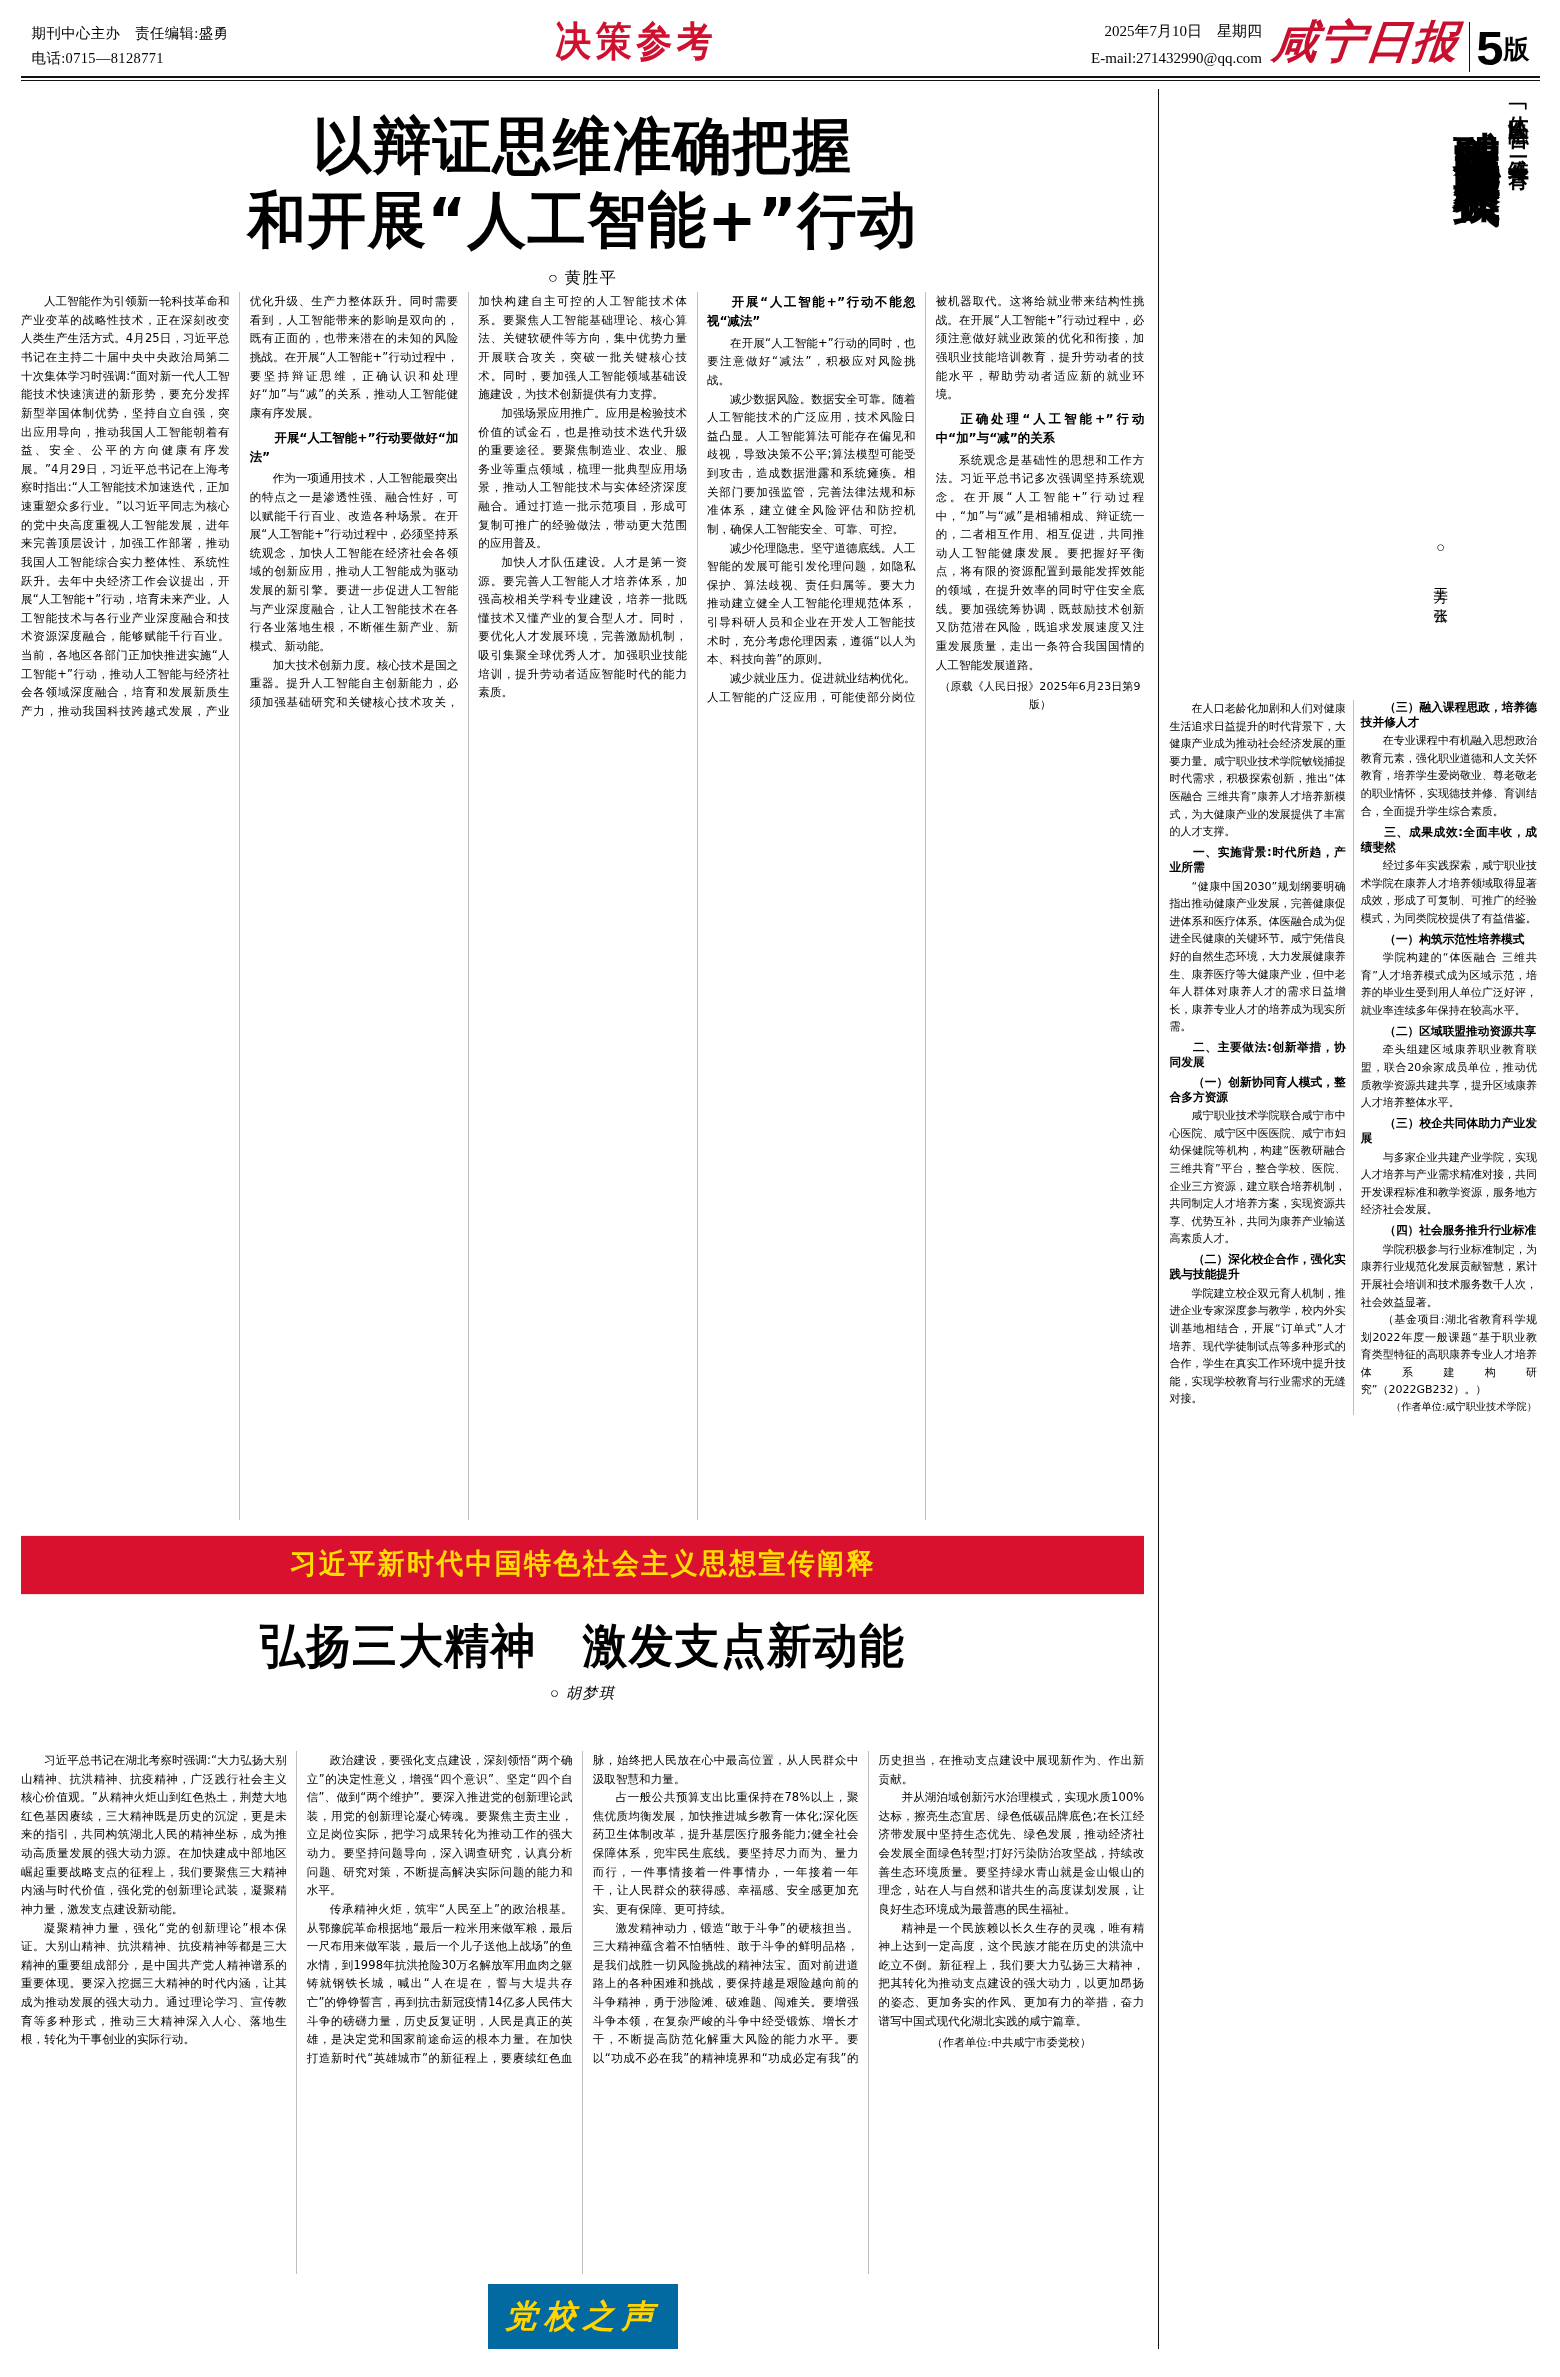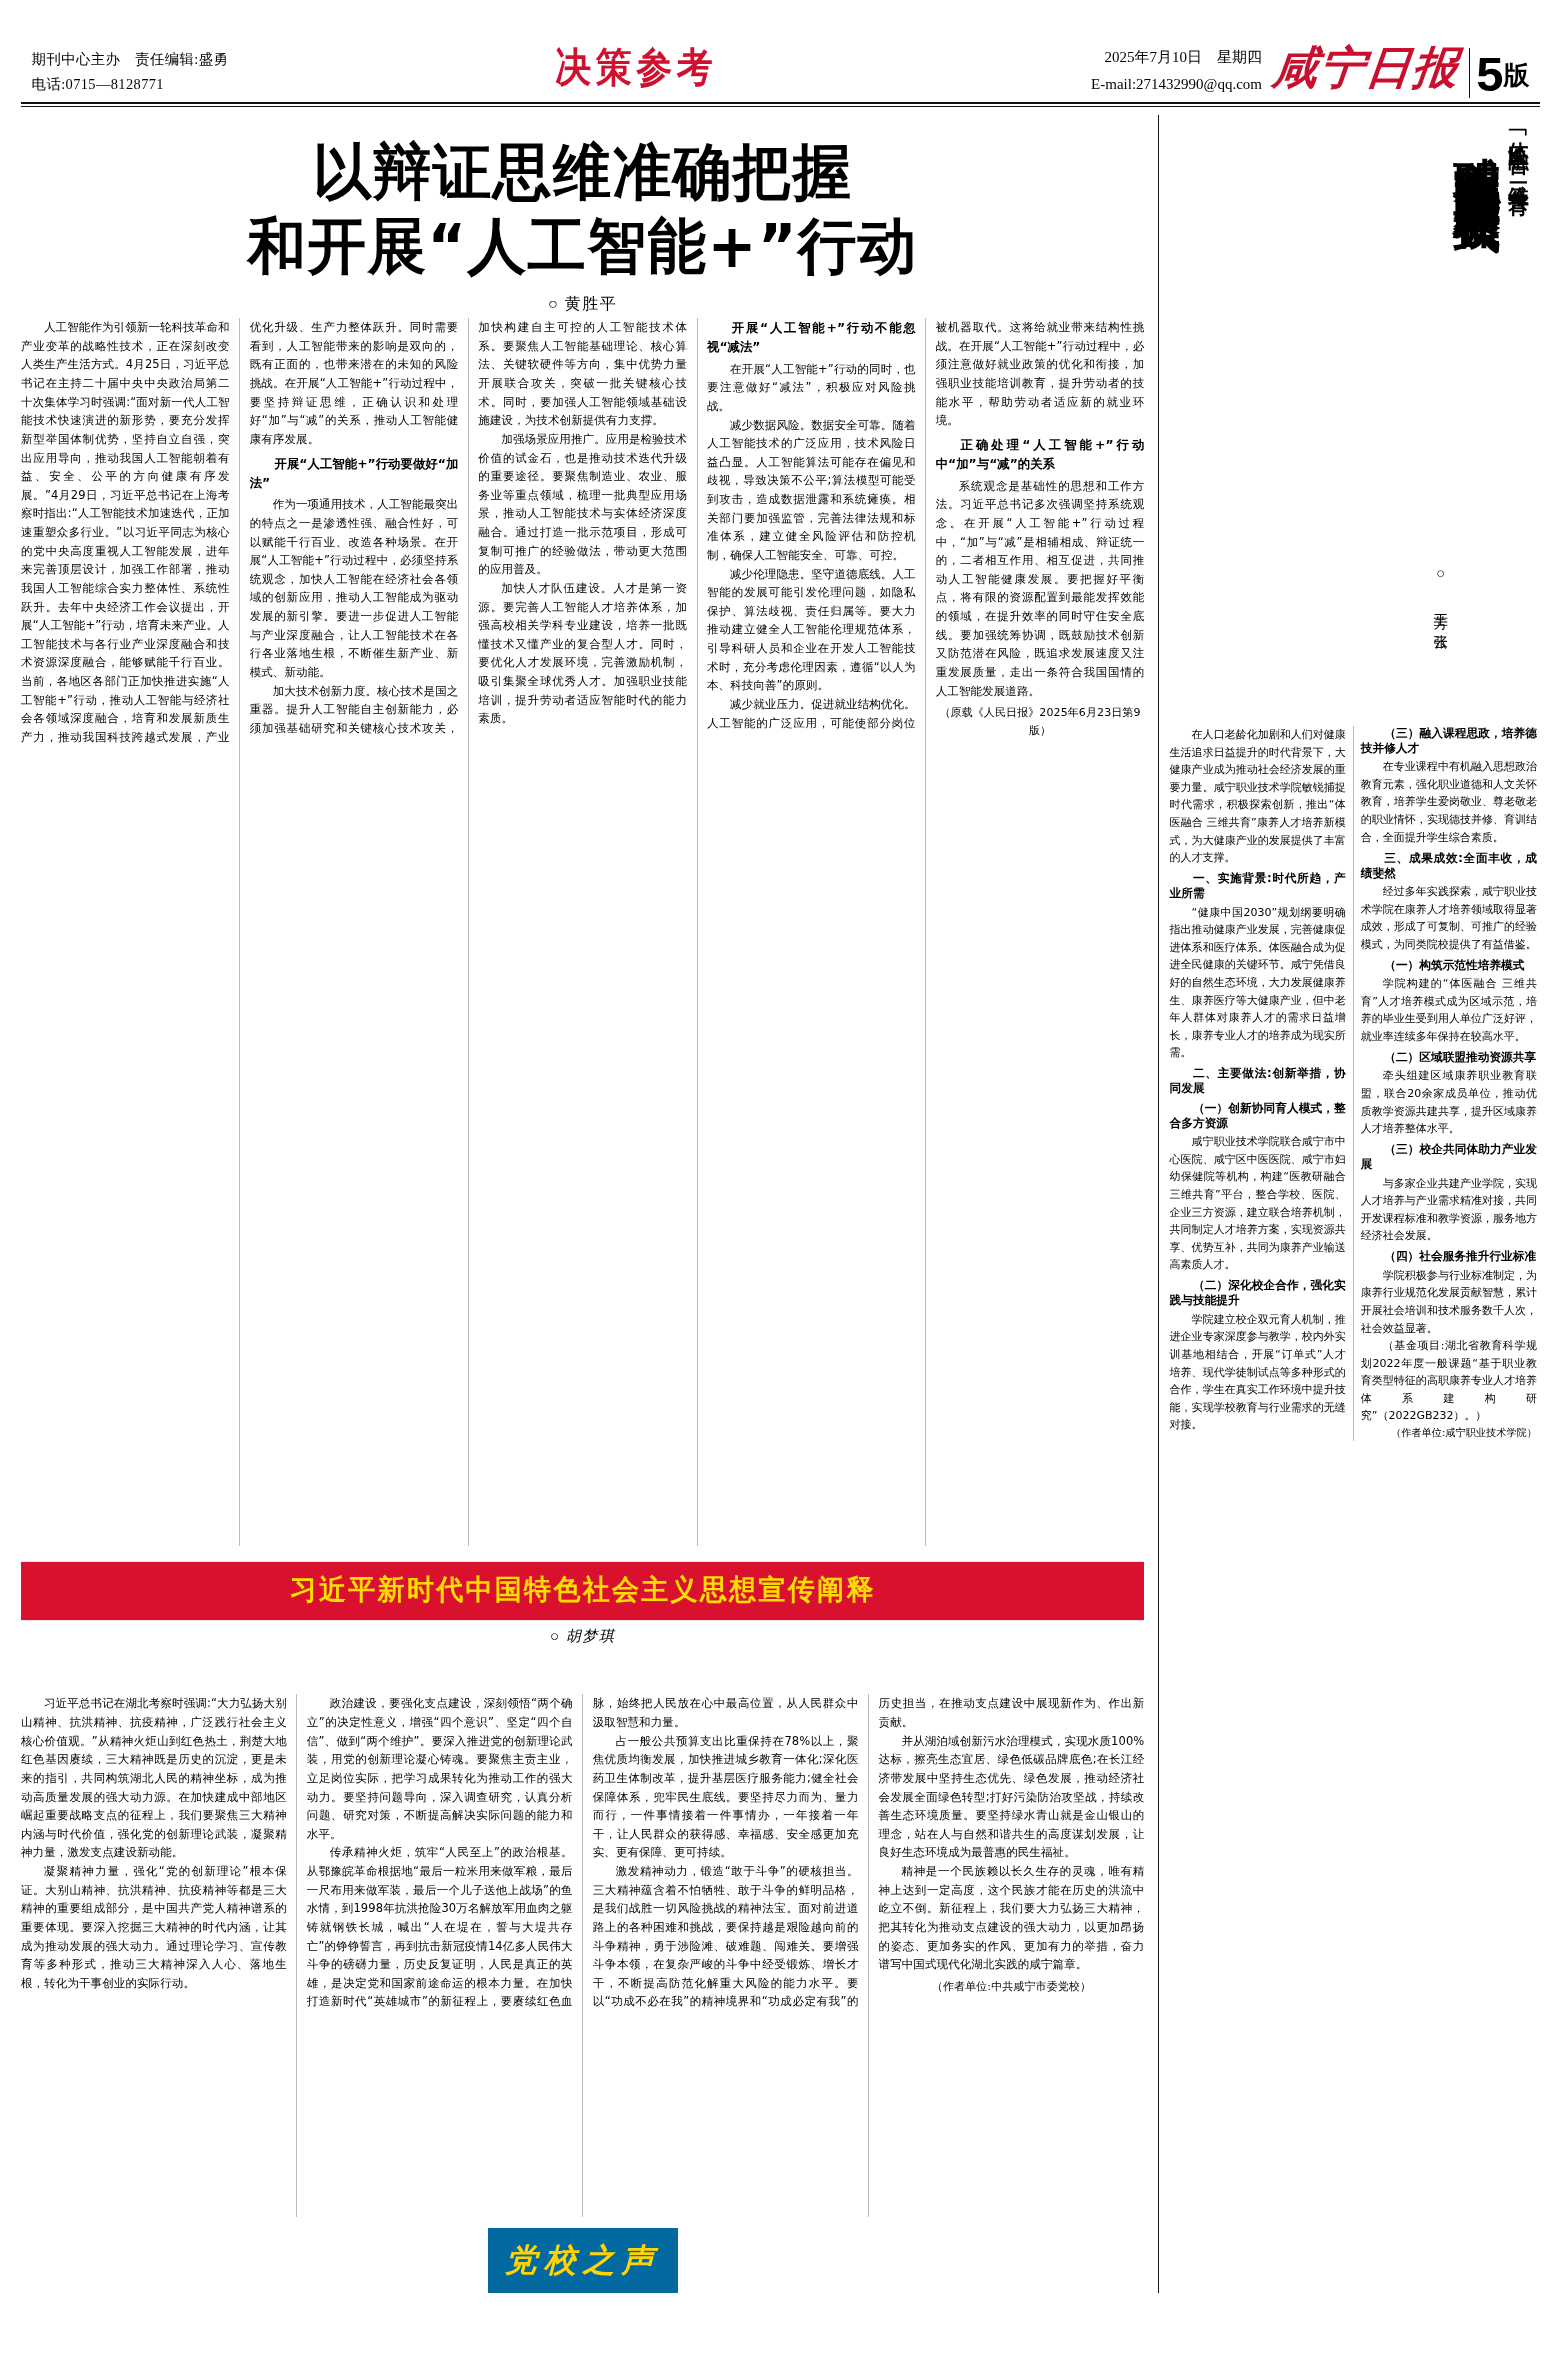--- a/index.html
+++ b/index.html
@@ -8,21 +8,21 @@
     width:1561px;height:2377px;
     font-family:"Liberation Serif","DejaVu Serif",serif;
     color:#000;
     position:relative;
     overflow:hidden;
     -webkit-font-smoothing:antialiased;
   }
   .page{position:relative;width:1561px;height:2377px;box-sizing:border-box;padding:0 21px;}
 
   
-  .masthead{position:relative;height:102px;display:flex;align-items:flex-end;padding:0 10.6px 4.5px 10.6px;box-sizing:border-box;}
+  .masthead{position:relative;height:76px;display:flex;align-items:flex-end;padding:0 10.6px 4.5px 10.6px;box-sizing:border-box;}
   .mh-left{font-size:14.4px;line-height:1.75;letter-spacing:0.4px;white-space:nowrap;}
   .mh-left div{white-space:nowrap;}
   .mh-center{flex:1;display:flex;justify-content:center;align-items:flex-end;padding-bottom:1.5px;}
   .mh-title{
     color:#d0102f;font-family:"DejaVu Sans","Liberation Sans",sans-serif;
     font-weight:bold;font-size:36px;letter-spacing:4.5px;
     transform:scaleY(1.12);transform-origin:bottom center;
   }
   .mh-right{display:flex;align-items:flex-end;gap:10.6px;margin-left:47px;}
   .mh-date{font-size:15px;line-height:1.8;text-align:right;white-space:nowrap;}
@@ -174,20 +174,23 @@
         <p>减少数据风险。数据安全可靠。随着人工智能技术的广泛应用，技术风险日益凸显。人工智能算法可能存在偏见和歧视，导致决策不公平;算法模型可能受到攻击，造成数据泄露和系统瘫痪。相关部门要加强监管，完善法律法规和标准体系，建立健全风险评估和防控机制，确保人工智能安全、可靠、可控。</p>
         <p>减少伦理隐患。坚守道德底线。人工智能的发展可能引发伦理问题，如隐私保护、算法歧视、责任归属等。要大力推动建立健全人工智能伦理规范体系，引导科研人员和企业在开发人工智能技术时，充分考虑伦理因素，遵循“以人为本、科技向善”的原则。</p>
         <p>减少就业压力。促进就业结构优化。人工智能的广泛应用，可能使部分岗位被机器取代。这将给就业带来结构性挑战。在开展“人工智能+”行动过程中，必须注意做好就业政策的优化和衔接，加强职业技能培训教育，提升劳动者的技能水平，帮助劳动者适应新的就业环境。</p>
         <h4>正确处理“人工智能+”行动中“加”与“减”的关系</h4>
         <p>系统观念是基础性的思想和工作方法。习近平总书记多次强调坚持系统观念。在开展“人工智能+”行动过程中，“加”与“减”是相辅相成、辩证统一的，二者相互作用、相互促进，共同推动人工智能健康发展。要把握好平衡点，将有限的资源配置到最能发挥效能的领域，在提升效率的同时守住安全底线。要加强统筹协调，既鼓励技术创新又防范潜在风险，既追求发展速度又注重发展质量，走出一条符合我国国情的人工智能发展道路。</p>
         <p class="src">（原载《人民日报》2025年6月23日第9版）</p>
       </div>
 
       <div class="red-banner">习近平新时代中国特色社会主义思想宣传阐释</div>
 
+      <div class="sec-head">
+        <div class="t">弘扬三大精神　激发支点新动能</div>
+      </div>
       <div class="sec-byline">○ 胡梦琪</div>
 
       <div class="cols sec-cols">
         <p>习近平总书记在湖北考察时强调:“大力弘扬大别山精神、抗洪精神、抗疫精神，广泛践行社会主义核心价值观。”从精神火炬山到红色热土，荆楚大地红色基因赓续，三大精神既是历史的沉淀，更是未来的指引，共同构筑湖北人民的精神坐标，成为推动高质量发展的强大动力源。在加快建成中部地区崛起重要战略支点的征程上，我们要聚焦三大精神内涵与时代价值，强化党的创新理论武装，凝聚精神力量，激发支点建设新动能。</p>
         <p>凝聚精神力量，强化“党的创新理论”根本保证。大别山精神、抗洪精神、抗疫精神等都是三大精神的重要组成部分，是中国共产党人精神谱系的重要体现。要深入挖掘三大精神的时代内涵，让其成为推动发展的强大动力。通过理论学习、宣传教育等多种形式，推动三大精神深入人心、落地生根，转化为干事创业的实际行动。</p>
         <p>政治建设，要强化支点建设，深刻领悟“两个确立”的决定性意义，增强“四个意识”、坚定“四个自信”、做到“两个维护”。要深入推进党的创新理论武装，用党的创新理论凝心铸魂。要聚焦主责主业，立足岗位实际，把学习成果转化为推动工作的强大动力。要坚持问题导向，深入调查研究，认真分析问题、研究对策，不断提高解决实际问题的能力和水平。</p>
         <p>传承精神火炬，筑牢“人民至上”的政治根基。从鄂豫皖革命根据地“最后一粒米用来做军粮，最后一尺布用来做军装，最后一个儿子送他上战场”的鱼水情，到1998年抗洪抢险30万名解放军用血肉之躯铸就钢铁长城，喊出“人在堤在，誓与大堤共存亡”的铮铮誓言，再到抗击新冠疫情14亿多人民伟大斗争的磅礴力量，历史反复证明，人民是真正的英雄，是决定党和国家前途命运的根本力量。在加快打造新时代“英雄城市”的新征程上，要赓续红色血脉，始终把人民放在心中最高位置，从人民群众中汲取智慧和力量。</p>
         <p>占一般公共预算支出比重保持在78%以上，聚焦优质均衡发展，加快推进城乡教育一体化;深化医药卫生体制改革，提升基层医疗服务能力;健全社会保障体系，兜牢民生底线。要坚持尽力而为、量力而行，一件事情接着一件事情办，一年接着一年干，让人民群众的获得感、幸福感、安全感更加充实、更有保障、更可持续。</p>
         <p>激发精神动力，锻造“敢于斗争”的硬核担当。三大精神蕴含着不怕牺牲、敢于斗争的鲜明品格，是我们战胜一切风险挑战的精神法宝。面对前进道路上的各种困难和挑战，要保持越是艰险越向前的斗争精神，勇于涉险滩、破难题、闯难关。要增强斗争本领，在复杂严峻的斗争中经受锻炼、增长才干，不断提高防范化解重大风险的能力水平。要以“功成不必在我”的精神境界和“功成必定有我”的历史担当，在推动支点建设中展现新作为、作出新贡献。</p>
         <p>并从湖泊域创新污水治理模式，实现水质100%达标，擦亮生态宜居、绿色低碳品牌底色;在长江经济带发展中坚持生态优先、绿色发展，推动经济社会发展全面绿色转型;打好污染防治攻坚战，持续改善生态环境质量。要坚持绿水青山就是金山银山的理念，站在人与自然和谐共生的高度谋划发展，让良好生态环境成为最普惠的民生福祉。</p>

